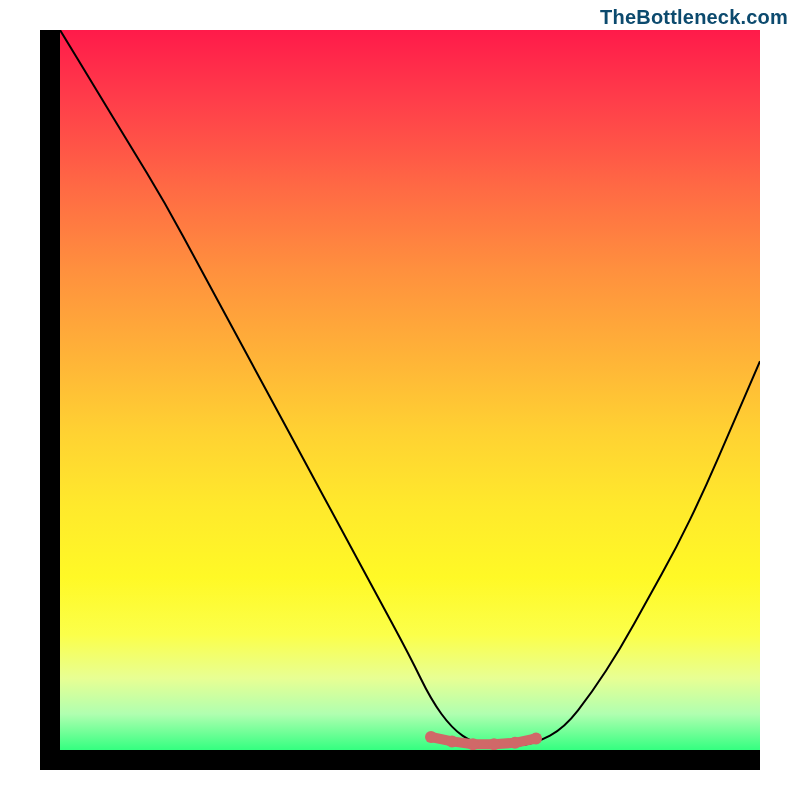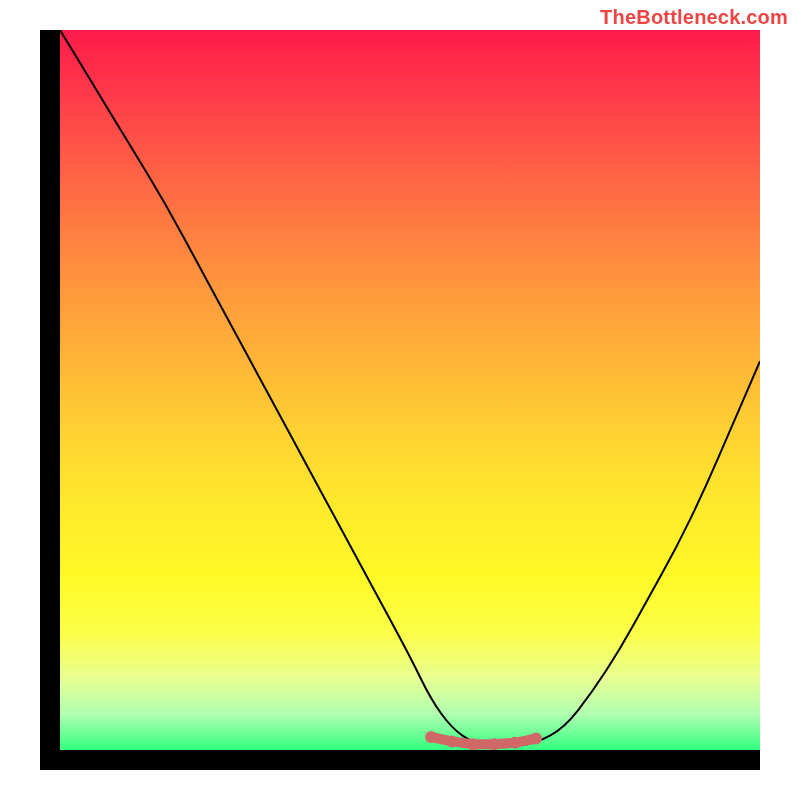--- a/index.html
+++ b/index.html
@@ -11,21 +11,21 @@
     position: relative;
     overflow: hidden;
   }
   .watermark {
     position: absolute;
     top: 6px;
     right: 12px;
     font-family: Arial, Helvetica, sans-serif;
     font-size: 20px;
     font-weight: bold;
-    color: #ef4444;
+    color: #0c4a6e;
     z-index: 10;
     letter-spacing: 0.2px;
   }
   .chart-outer {
     position: absolute;
     top: 30px;
     left: 40px;
     width: 720px;
     height: 740px;
     background: #000000;

